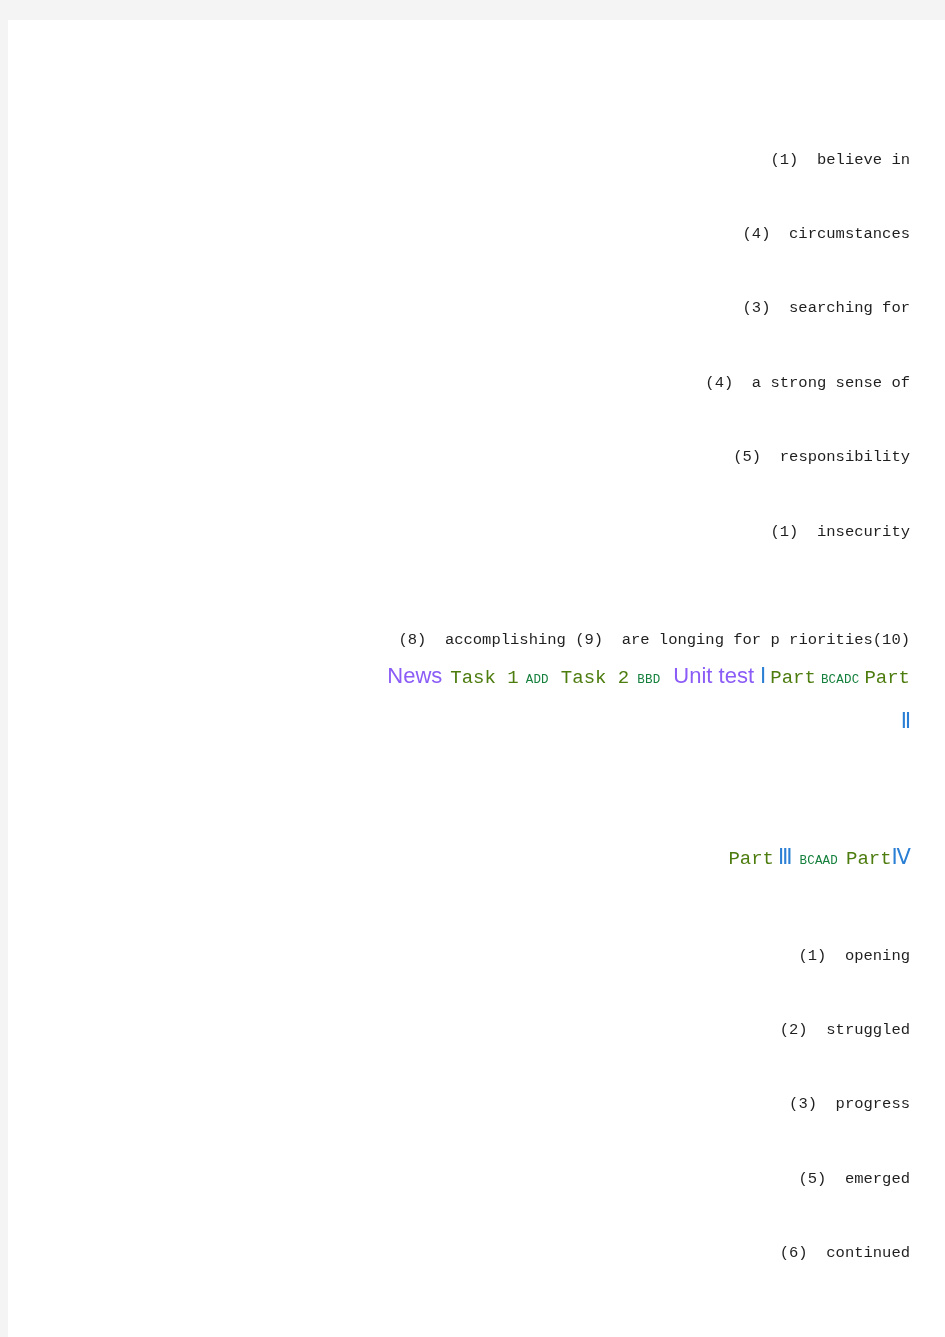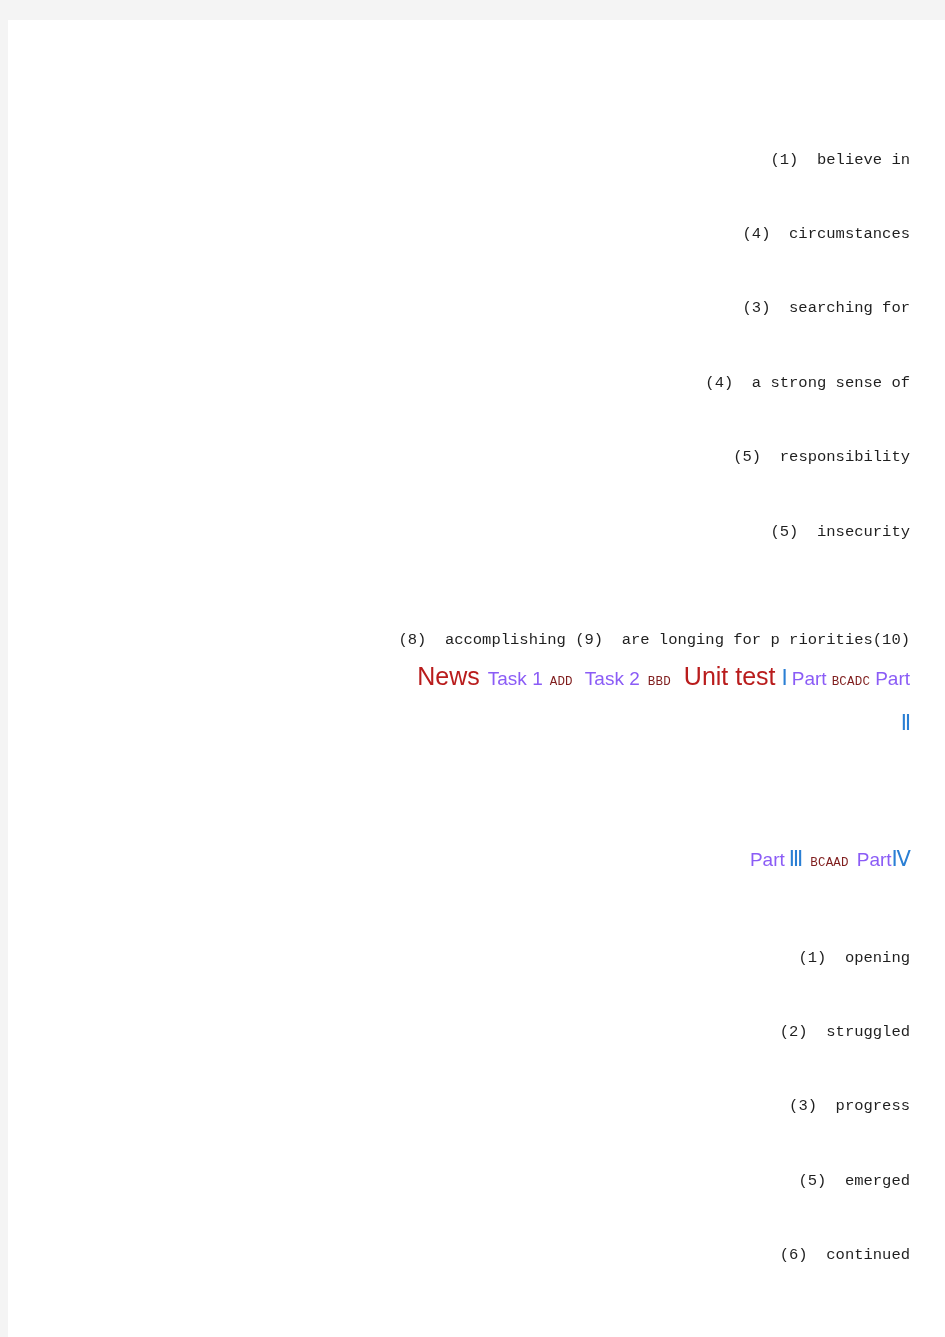--- a/index.html
+++ b/index.html
@@ -54,57 +54,57 @@
 
   
   .mixed-row {
     line-height: 38px;
     white-space: nowrap;
     margin-top: 40px;
   }
 
   .hd-sans {
     font-family: "Liberation Sans", "DejaVu Sans", sans-serif;
-    font-size: 25px;
-    color: #b91c1c;
+    font-size: 22px;
+    color: #8b5cf6;
   }
   .hd-mono {
-    font-family: Liberation Sans, sans-serif;
+    font-family: Liberation Mono, monospace;
     font-size: 19px;
-    color: #8b5cf6;
+    color: #4d7c0f;
   }
   .rn {
     font-family: "Liberation Sans", "DejaVu Sans", sans-serif;
     font-size: 21px;
     color: #2a7fd4;
     letter-spacing: -1px;
   }
   .ans-sm {
     font-family: "Liberation Mono", "DejaVu Sans Mono", monospace;
     font-size: 12.5px;
-    color: #7f1d1d;
+    color: #15803d;
     letter-spacing: 0.2px;
   }
   .indent-md { padding-left: 16px; }
 
   .sp { display: inline-block; }
 </style>
 </head>
 <body>
 
 <div class="page">
   <div class="content">
 
     <div class="ans-list">
       <div>(1)  believe in</div>
       <div>(4)  circumstances</div>
       <div>(3)  searching for</div>
       <div>(4)  a strong sense of</div>
       <div>(5)  responsibility</div>
-      <div>(5)  insecurity</div>
+      <div>(1)  insecurity</div>
     </div>
 
     <div class="gap-2"></div>
 
 
     <div class="gap-1"></div>
 
     <div class="line-mono"> (8)  accomplishing (9)  are longing for p riorities(10)</div>
 
     <div class="mixed-row" style="padding-left:6px;margin-top:4px;">

